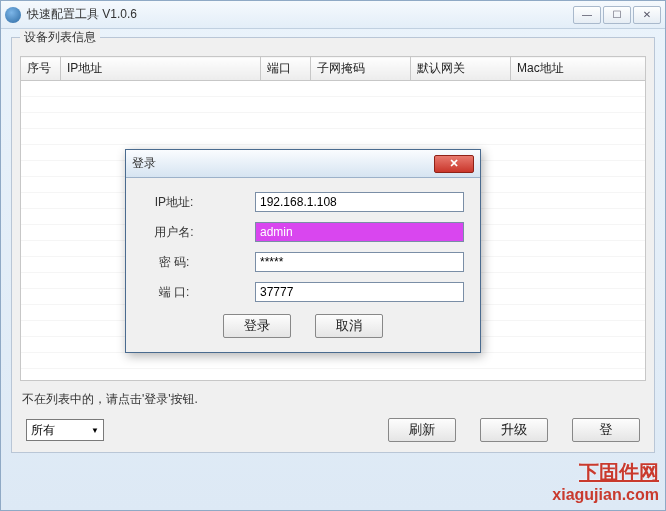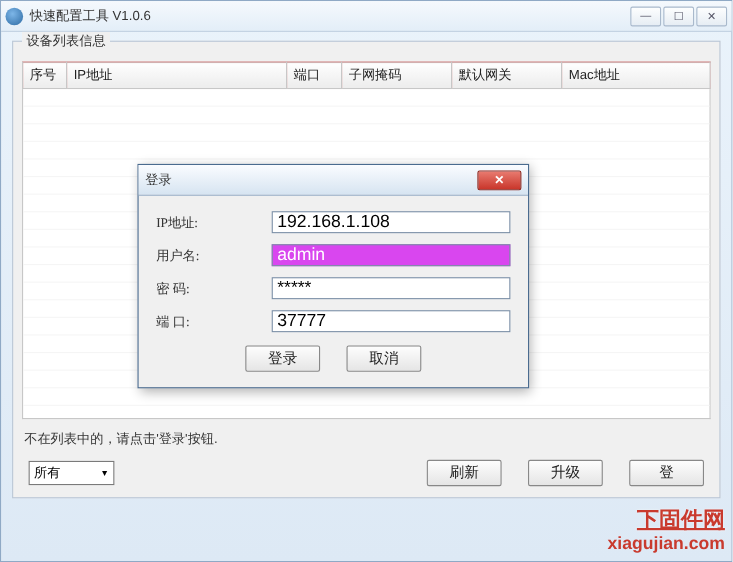--- a/index.html
+++ b/index.html
@@ -29,22 +29,22 @@
 .select .caret { font-size: 8px; }
 .btn { min-width: 68px; height: 24px; border: 1px solid #888; background: linear-gradient(#fdfdfd,#e5e5e5); border-radius: 2px; padding: 0 10px; color:#222; display:inline-flex;align-items:center;justify-content:center; }
 
 
 .dialog { position: absolute; left: 124px; top: 148px; width: 356px; border: 1px solid #4a6b8f; background: #f0f0f0; box-shadow: 2px 3px 10px rgba(0,0,0,.3); }
 .dialog-titlebar { height: 28px; background: linear-gradient(#fafcff,#d6e4f1); display:flex; align-items:center; padding: 0 6px; border-bottom:1px solid #9cb1c9; }
 .dialog-titlebar .dlg-title { flex:1; color:#333; }
 .dialog-titlebar .close-btn { width: 40px; height: 18px; background: linear-gradient(#e87a6f,#c9362b); border:1px solid #8e2218; border-radius:2px; color:#fff; display:flex;align-items:center;justify-content:center; font-weight:bold; font-size:11px;}
 .dialog-body { padding: 14px 16px 14px 16px; }
 .form-row { display:flex; align-items:center; margin-bottom: 10px; }
-.form-row label { width: 64px; text-align: left; margin-right: 10px; color:#333;font-family:Liberation Serif, serif; }
-.form-row input { flex:1; height: 20px; border:1px solid #7a8ea6; padding: 1px 4px; font-family: Tahoma, Arial; font-size:16px; background:#fff;margin-left:39px; }
+.form-row label { width: 64px; text-align: center; margin-right: 10px; color:#333; }
+.form-row input { flex:1; height: 20px; border:1px solid #7a8ea6; padding: 1px 4px; font-family: Tahoma, Arial; font-size:12px; background:#fff;margin-left:39px; }
 .form-row input.sel { background:#d946ef; color:#fff; }
 .dialog-buttons { display:flex; justify-content:center; gap: 24px; margin-top: 12px; }
 
 .watermark { position:absolute; right: 6px; bottom: 6px; text-align:right; pointer-events:none; }
 .watermark .wm1 { font-size: 20px; font-weight: bold; color:#c93a2e; text-shadow:0 0 2px rgba(255,255,255,.7);text-decoration:underline; }
 .watermark .wm2 { font-size: 16px; font-weight:bold; color:#c93a2e; }
 </style>
 </head>
 <body>
 

